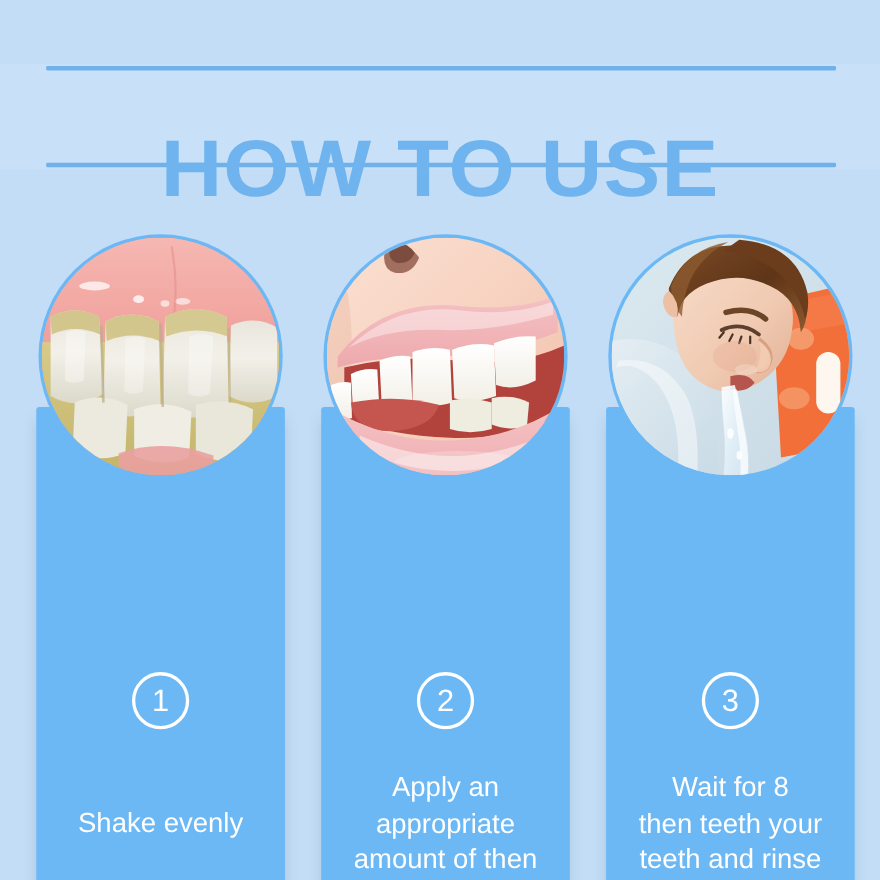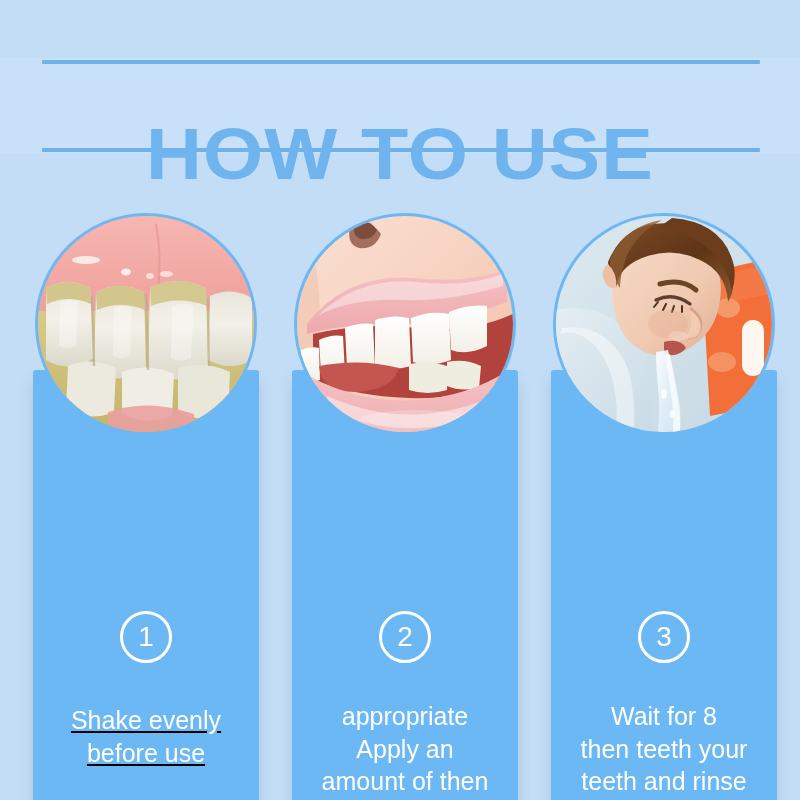--- a/index.html
+++ b/index.html
@@ -78,21 +78,21 @@
     position:absolute;width:214px;
     left:0;
     text-align:center;
     color:#ffffff;
     font-size:25px;
     line-height:1.30;
     font-family:"Liberation Sans", sans-serif;
     font-weight:400;
   }
   .cap-wrap{position:absolute;width:226px;}
-  .cap-wrap.w1{left:33px;top:504px;text-decoration:underline;}
+  .cap-wrap.w1{left:33px;top:532px;}
   .cap-wrap.w2{left:292px;top:500px;}
   .cap-wrap.w3{left:551px;top:500px;}
   .cap-wrap .caption{position:relative;left:6px;}
   .cap-line{display:block;}
 </style>
 </head>
 <body>
 
 <div class="title-band"></div>
 <div class="rule top"></div>
@@ -154,21 +154,20 @@
       <path d="M108 78 l2 76" stroke="#b9ae8c" stroke-width="2.4" fill="none" opacity=".7"></path>
       <path d="M170 82 l1 68" stroke="#b9ae8c" stroke-width="2.2" fill="none" opacity=".6"></path>
 
       <path d="M70 196 q40 -14 86 2 l0 20 -86 0 z" fill="#e9a0a0" opacity=".9"></path>
     </svg>
   </div>
   <div class="badge b1">1</div>
   <div class="cap-wrap w1">
     <div class="caption">
       <span class="cap-line">Shake evenly</span>
-      <span class="cap-line">before use</span>
     </div>
   </div>
 
   <div class="card c2"></div>
   <div class="photo p2">
     <svg viewBox="0 0 216 216" xmlns="http://www.w3.org/2000/svg">
       <defs>
         <linearGradient id="skin2" x1="0" y1="0" x2="1" y2="1">
           <stop offset="0%" stop-color="#fbe0d2"></stop>
           <stop offset="50%" stop-color="#f7d2c0"></stop>
@@ -213,22 +212,22 @@
 
       <path d="M8 158 q54 30 112 26 q52 -4 92 -30 l0 62 q-50 22 -104 20 q-56 -2 -100 -28 z" fill="url(#lip2)"></path>
       <path d="M30 180 q50 22 98 18 q42 -4 78 -22 l0 14 q-40 20 -84 22 q-50 2 -92 -20 z" fill="#ffffff" opacity=".45"></path>
 
       <ellipse cx="120" cy="206" rx="60" ry="12" fill="#ffffff" opacity=".22"></ellipse>
     </svg>
   </div>
   <div class="badge b2">2</div>
   <div class="cap-wrap w2">
     <div class="caption">
+      <span class="cap-line">Apply an</span>
       <span class="cap-line">appropriate</span>
-      <span class="cap-line">Apply an</span>
       <span class="cap-line">amount of then</span>
       <span class="cap-line">product directly</span>
 
     </div>
   </div>
 
   <div class="card c3"></div>
   <div class="photo p3">
     <svg viewBox="0 0 216 216" xmlns="http://www.w3.org/2000/svg">
       <defs>

